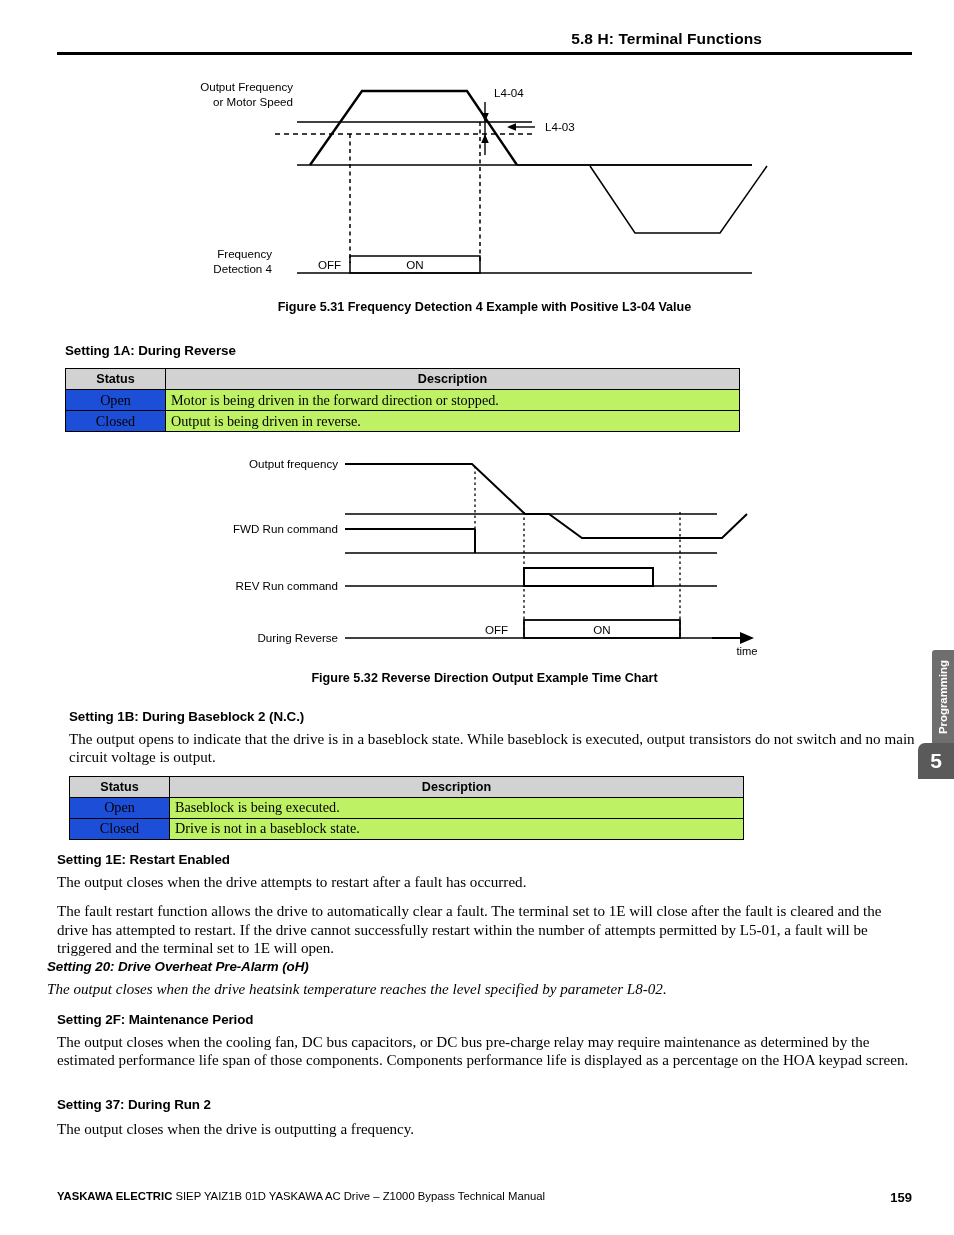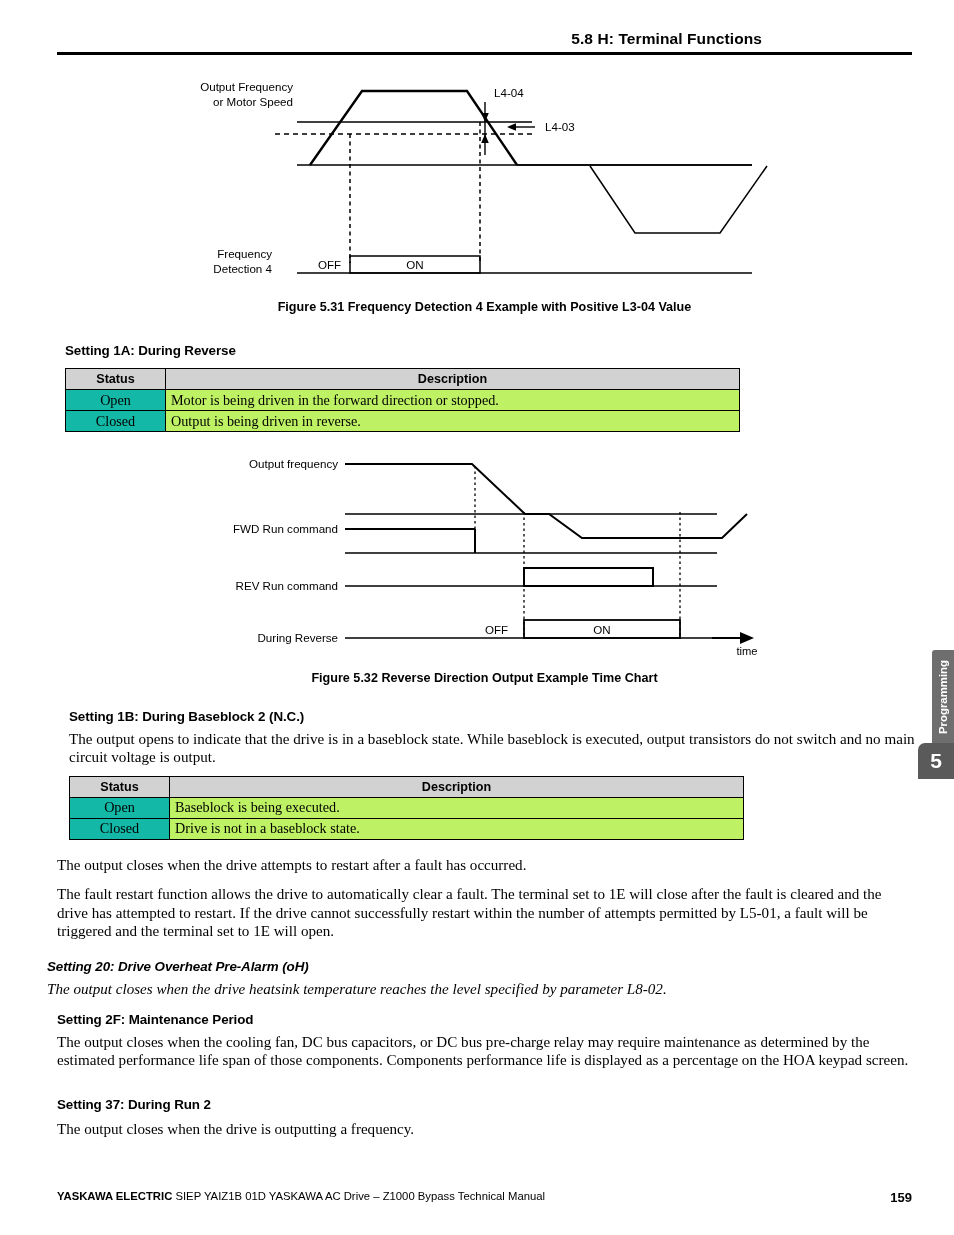--- a/index.html
+++ b/index.html
@@ -74,21 +74,21 @@
   table.status-table th.col-desc {
     background: #d2d2d2;
     font-family: "Liberation Sans", sans-serif;
     font-weight: bold;
     font-size: 12.6px;
     height: 20px;
     text-align: center;
     vertical-align: middle;
   }
   table.status-table td.cell-status {
-    background: #14b8a6;
+    background: #1d4ed8;
     font-size: 14.2px;
     height: 20px;
     text-align: center;
     vertical-align: middle;
   }
   table.status-table td.cell-desc {
     background: #bef264;
     font-size: 14.2px;
     height: 20px;
     text-align: left;
@@ -316,20 +316,21 @@
       </tr>
       <tr>
         <td class="cell-status">Closed</td>
         <td class="cell-desc">Drive is not in a baseblock state.</td>
       </tr>
     </tbody>
   </table>
 </div>
 
 <div style="position:absolute; left:57px; top:851px; width:855px;">
+  <div class="sec-head">Setting 1E: Restart Enabled</div>
   <div class="para" style="margin-top:5px;">The output closes when the drive attempts to restart after a fault has occurred.</div>
   <div class="para" style="margin-top:11px;">The fault restart function allows the drive to automatically clear a fault. The terminal set to 1E will close after the fault is cleared and the drive has attempted to restart. If the drive cannot successfully restart within the number of attempts permitted by L5-01, a fault will be triggered and the terminal set to 1E will open.</div>
 </div>
 
 <div style="position:absolute; left:47px; top:958px; width:855px;font-style:italic;">
   <div class="sec-head">Setting 20: Drive Overheat Pre-Alarm (oH)</div>
   <div class="para" style="margin-top:5px;">The output closes when the drive heatsink temperature reaches the level specified by parameter L8-02.</div>
 </div>
 
 <div style="position:absolute; left:57px; top:1011px; width:855px;">

